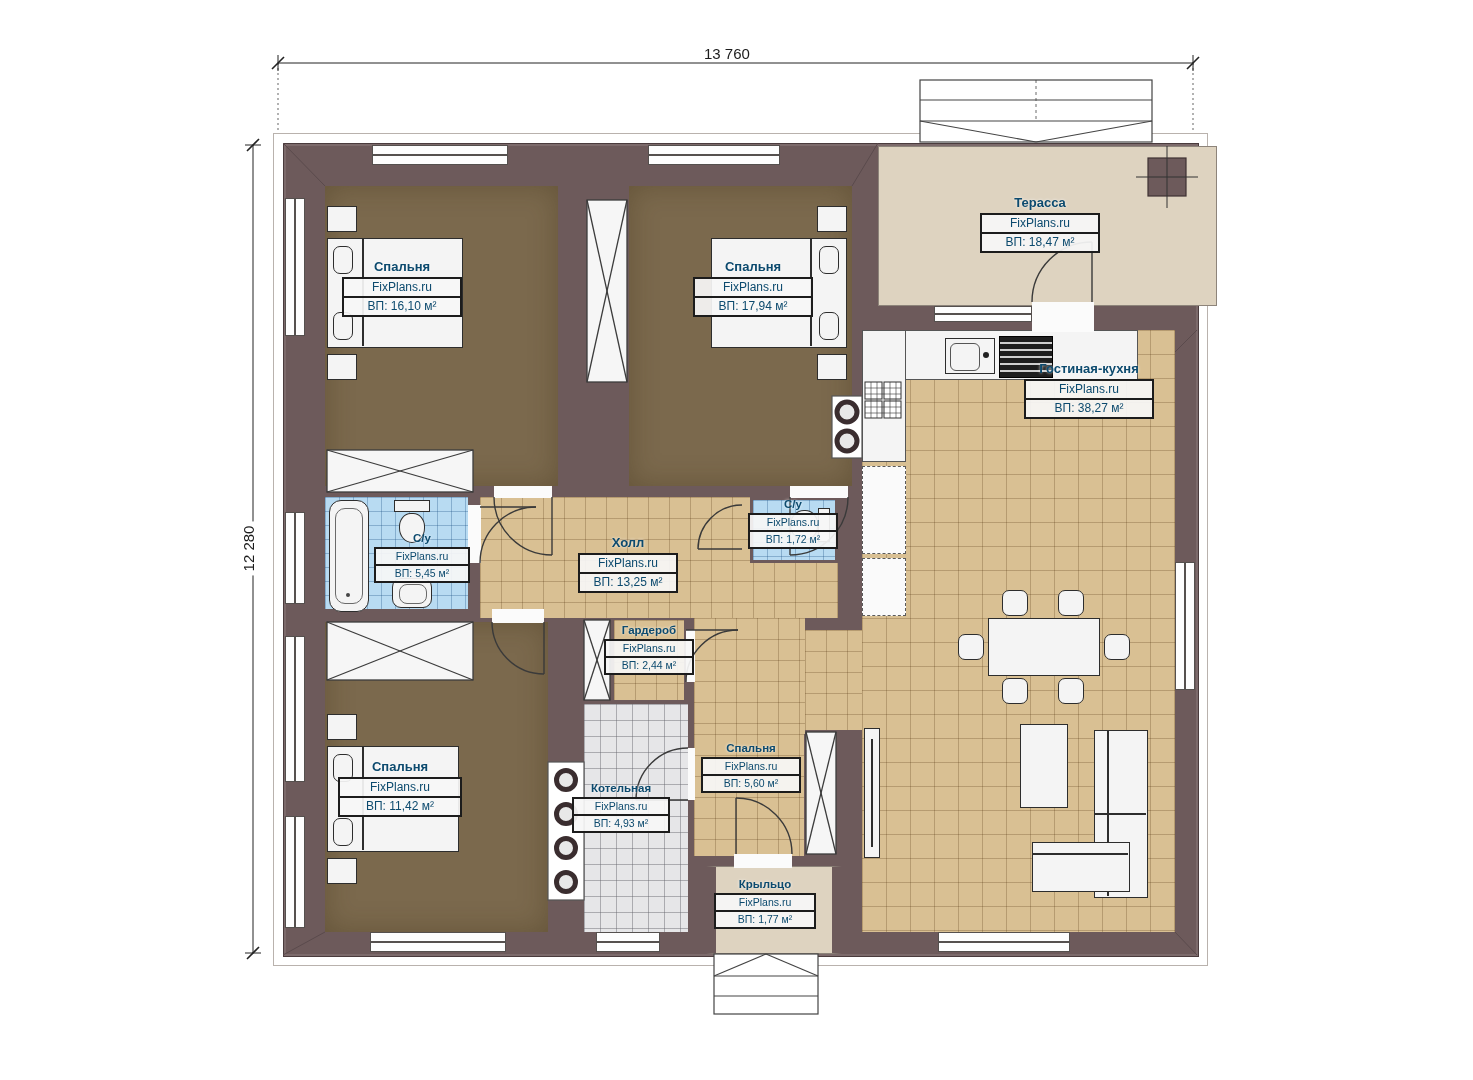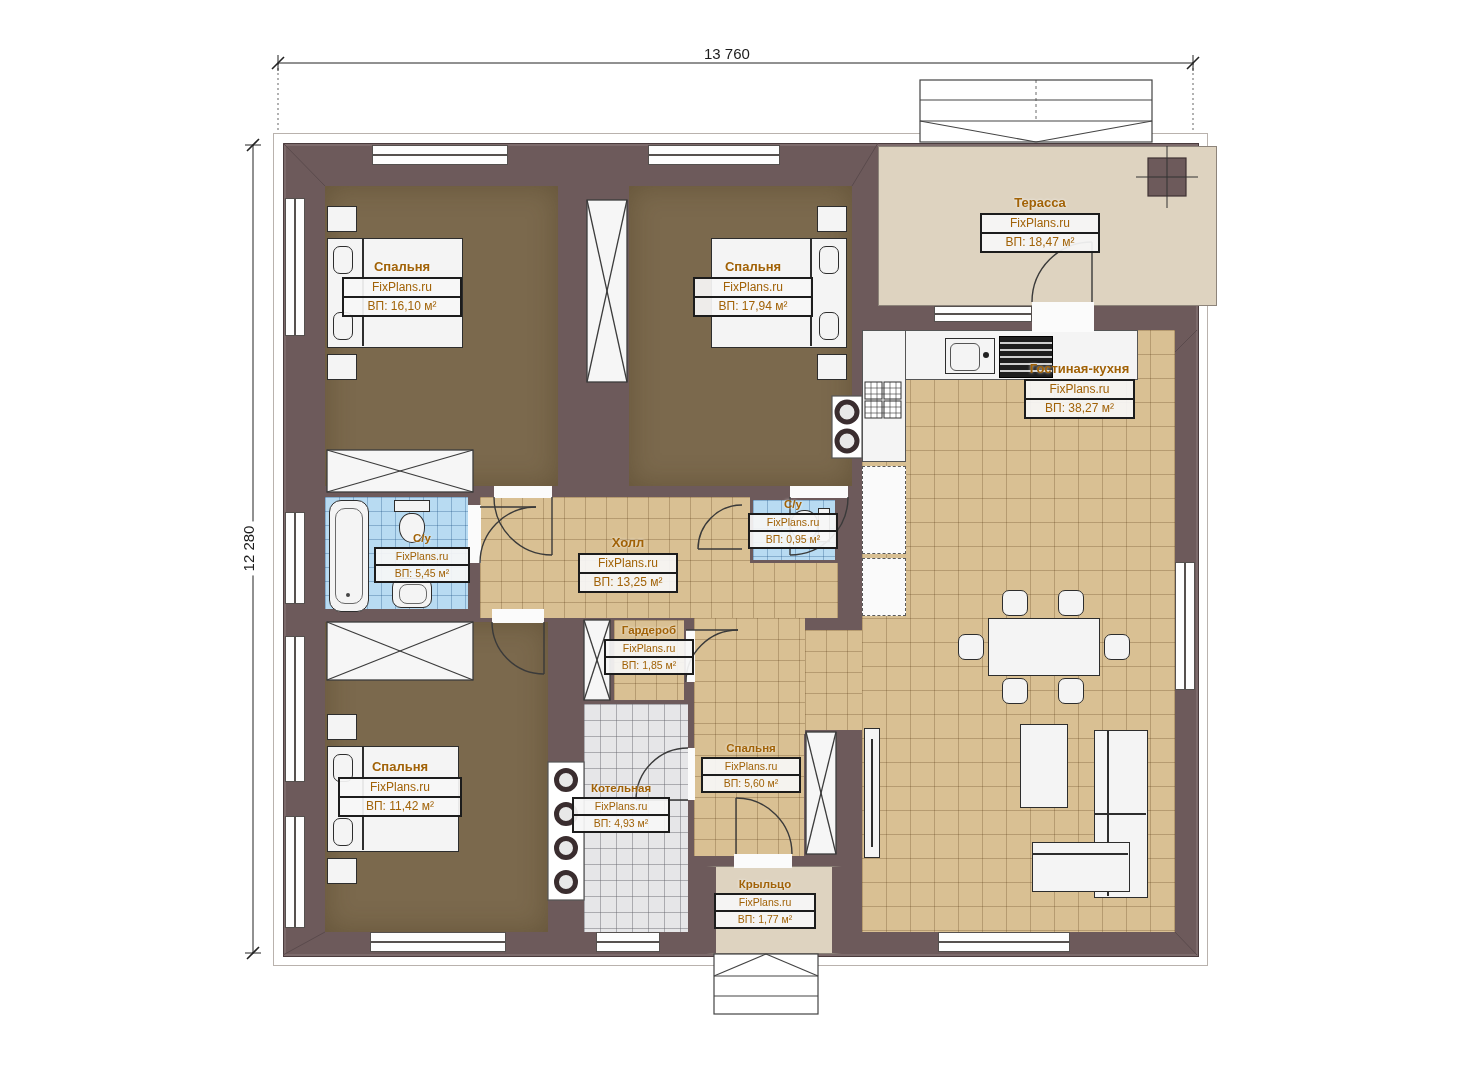--- a/index.html
+++ b/index.html
@@ -17,21 +17,21 @@
   .beige{background:#ded3c0;border:1px solid #8d847a;}
   
   .furn{position:absolute;background:#f4f4f4;border:1.6px solid #2d2d2d;box-sizing:border-box;}
   .rnd{border-radius:7px;}
   .opening{position:absolute;background:#fbfbfb;}
   .winh{position:absolute;background:#fdfdfd;border:1px solid #55504e;box-sizing:border-box;
         background-image:linear-gradient(to bottom,transparent 44%,#55504e 44%,#55504e 56%,transparent 56%);}
   .winv{position:absolute;background:#fdfdfd;border:1px solid #55504e;box-sizing:border-box;
         background-image:linear-gradient(to right,transparent 44%,#55504e 44%,#55504e 56%,transparent 56%);}
   
-  .lbl{position:absolute;text-align:center;z-index:60;color:#a16207;}
+  .lbl{position:absolute;text-align:center;z-index:60;color:#0c4a6e;}
   .lbl .t{font-weight:bold;font-size:13px;line-height:1.15;margin-bottom:2px;text-shadow:0 0 3px rgba(255,255,255,.9);}
   .lbl .box{border:2px solid #1c1c1c;background:rgba(246,246,246,.93);}
   .lbl .r{padding:1px 3px;font-size:12px;line-height:1.25;white-space:nowrap;}
   .lbl .w{border-bottom:2px solid #1c1c1c;}
   .lbl.sm .t{font-size:11.5px;}
   .lbl.sm .r{font-size:10.5px;}
   
   .dim{position:absolute;color:#1c1c1c;font-size:15px;z-index:70;background:#ffffff;padding:0 4px;}
   svg.linework{position:absolute;left:0;top:0;z-index:40;pointer-events:none;}
   .z30{z-index:30;} .z20{z-index:20;} .z10{z-index:10;}
@@ -294,21 +294,21 @@
   </div>
 
   <div class="lbl" style="left:980px;top:196px;width:120px;">
     <div class="t">Терасса</div>
     <div class="box">
         <div class="r w">FixPlans.ru</div>
     <div class="r">ВП: 18,47 м²</div>
       </div>
   </div>
 
-  <div class="lbl" style="left:1024px;top:362px;width:111px;">
+  <div class="lbl" style="left:1024px;top:362px;width:130px;">
     <div class="t">Гостиная-кухня</div>
     <div class="box">
         <div class="r w">FixPlans.ru</div>
     <div class="r">ВП: 38,27 м²</div>
       </div>
   </div>
 
   <div class="lbl sm" style="left:374px;top:532px;width:96px;">
     <div class="t">С/у</div>
     <div class="box">
@@ -322,29 +322,29 @@
     <div class="box">
         <div class="r w">FixPlans.ru</div>
     <div class="r">ВП: 13,25 м²</div>
       </div>
   </div>
 
   <div class="lbl sm" style="left:748px;top:498px;width:90px;">
     <div class="t">С/у</div>
     <div class="box">
         <div class="r w">FixPlans.ru</div>
-    <div class="r">ВП: 0,95 м²</div>
+    <div class="r">ВП: 1,72 м²</div>
       </div>
   </div>
 
   <div class="lbl sm" style="left:604px;top:624px;width:90px;">
     <div class="t">Гардероб</div>
     <div class="box">
         <div class="r w">FixPlans.ru</div>
-    <div class="r">ВП: 1,85 м²</div>
+    <div class="r">ВП: 2,44 м²</div>
       </div>
   </div>
 
   <div class="lbl" style="left:338px;top:760px;width:124px;">
     <div class="t">Спальня</div>
     <div class="box">
         <div class="r w">FixPlans.ru</div>
     <div class="r">ВП: 11,42 м²</div>
       </div>
   </div>

